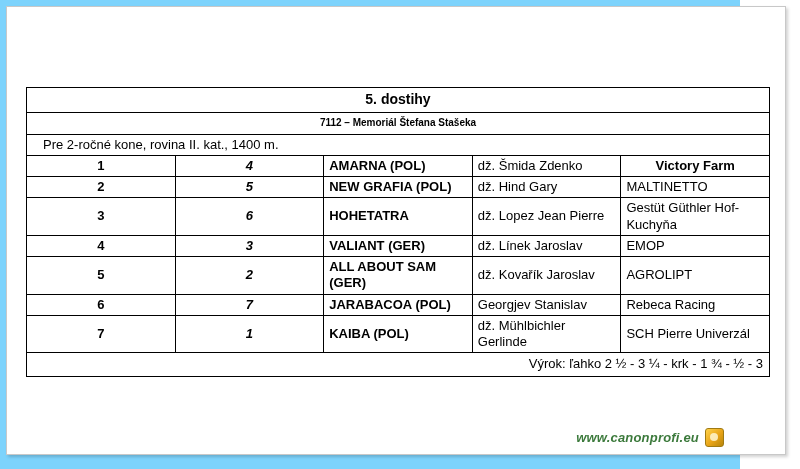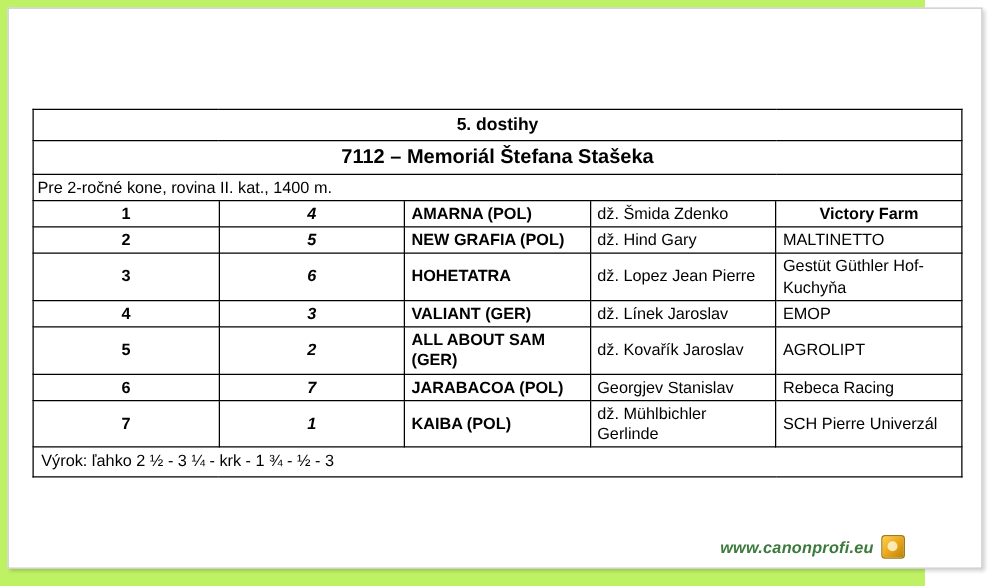--- a/index.html
+++ b/index.html
@@ -13,21 +13,21 @@
     font-family: "Liberation Sans", sans-serif;
     position: relative;
     overflow: hidden;
   }
   .page {
     position: absolute;
     left: 0;
     top: 0;
     width: 740px;
     height: 469px;
-    background: #bef264;
+    background: #7dd3fc;
     box-sizing: border-box;
   }
   
   .frame {
     position: absolute;
     left: 6px;
     top: 6px;
     width: 780px;
     height: 449px;
     border: 1px solid #c8c8c8;
@@ -57,29 +57,29 @@
   .title-row td {
     text-align: center;
     font-weight: bold;
     font-size: 14px;
     padding: 3px 5px;
     height: 22px;
   }
   .subtitle-row td {
     text-align: center;
     font-weight: bold;
-    font-size: 16px;
+    font-size: 10px;
     padding: 3px 5px;
     height: 22px;
   }
   .info-row td {
     text-align: left;
     font-size: 13px;
     font-weight: normal;
-    padding: 2px 3px;
+    padding: 2px 16px;
   }
   .col-place {
     width: 40px;
     text-align: center;
     font-weight: bold;
     font-size: 16px;
   }
   .col-num {
     width: 34px;
     text-align: center;
@@ -97,21 +97,21 @@
     font-size: 13.5px;
   }
   .col-owner {
     font-size: 13.5px;
   }
   .owner-bold {
     font-weight: bold;
     text-align: center;
   }
   .footer-row td {
-    text-align: left;
+    text-align: right;
     font-size: 13px;
     padding: 3px 6px;
   }
   .watermark {
     position: absolute;
     right: 16px;
     bottom: 22px;
     font-size: 13px;
     font-style: italic;
     font-weight: bold;

